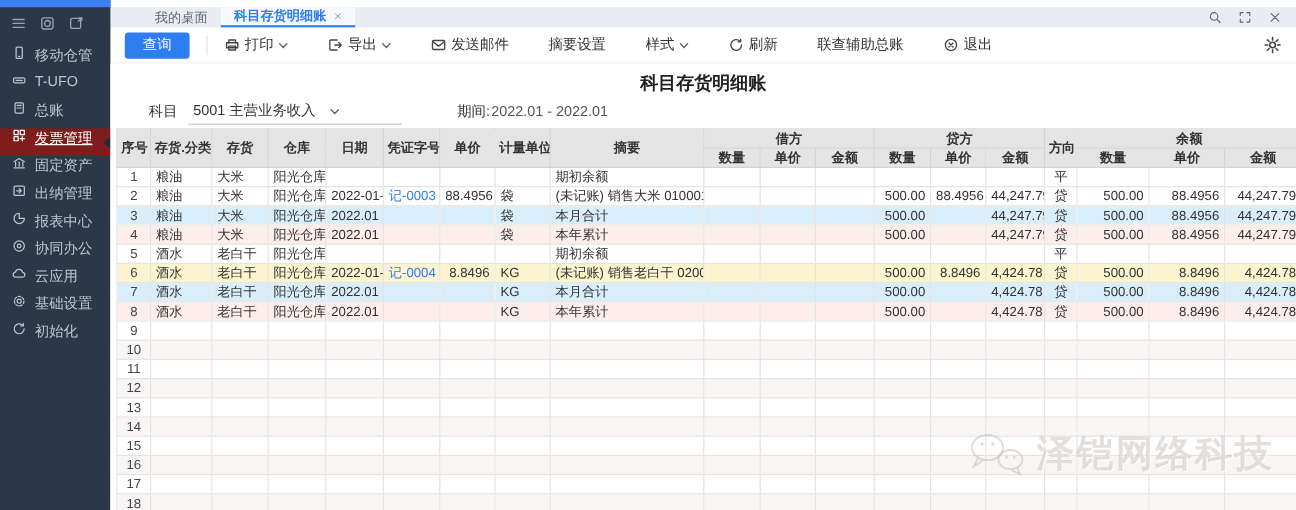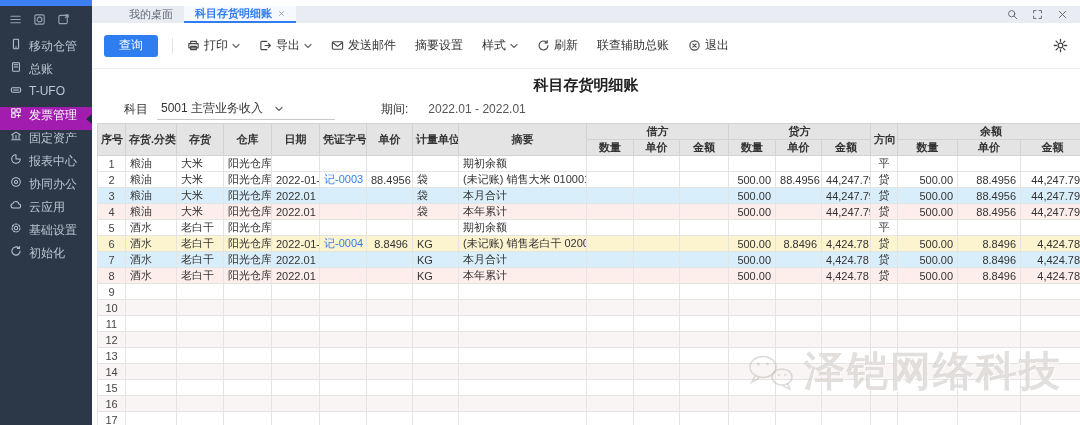--- a/index.html
+++ b/index.html
@@ -10,76 +10,76 @@
   
   .sidebar { width:92px; height:425px; background:#2c3847; flex:0 0 92px; position:relative; }
   .sb-topstrip { height:6px; background:#3d80f6; }
   .sb-header { height:26px; display:flex; align-items:center; gap:11px; padding:0 9px; color:#97a1b0; }
   .sb-header .icn svg { width:13px; height:13px; display:block; }
   .sb-menu { margin-top:6px; }
   .sb-item { position:relative; height:23px; display:flex; padding-left:10px;
     color:#bcc5d1; font-size:12px; cursor:pointer; }
   .sb-item .icn { margin-right:7px; display:inline-flex; }
   .sb-item .icn svg { width:12px; height:12px; }
-  .sb-item.active { background:#a21caf; color:#fff; }
+  .sb-item.active { background:#7f1d1d; color:#fff;text-decoration:underline; }
   .sb-item.active::after { content:""; position:absolute; right:0; top:50%; transform:translateY(-50%);
     border:5px solid transparent; border-right:6px solid #222d3c; border-left:none; }
 
   
   .main { flex:1; display:flex; flex-direction:column; min-width:0; }
   .main-topstrip { height:6px; background:#fff; }
   .tabbar { height:17px; background:#e9edf3; display:flex; align-items:stretch; padding-left:26px; }
   .tabs { display:flex; }
   .tab { display:flex; align-items:center; padding:0 11px; font-size:11px; color:#5d6674; cursor:pointer; }
   .tab.active { background:#f6f9fd; color:#2e7ef2; font-weight:bold; border-bottom:2px solid #2e7ef2; }
   .tab-close { margin-left:6px; display:inline-flex; color:#8a93a0; }
   .tab-close svg { width:7px; height:7px; }
   .win-icons { margin-left:auto; display:flex; align-items:center; gap:14px; padding-right:12px; color:#5d6674; }
   .win-icons .icn svg { width:11px; height:11px; display:block; }
 
-  .toolbar { height:46px; background:#fff; display:flex; align-items:center; padding-left:12px;
+  .toolbar { height:30px; background:#fff; display:flex; align-items:center; padding-left:12px;
     border-bottom:1px solid #f1f1f1; }
   .query-btn { background:#2e7ef2; color:#fff; border:none; border-radius:3px; font-size:12px;
     height:22px; width:54px; cursor:pointer; font-family:inherit; }
   .vdiv { width:1px; height:16px; background:#e2e2e2; margin:0 14px; }
-  .tb-group { display:flex; align-items:flex-end; gap:19px; }
+  .tb-group { display:flex; align-items:flex-end; gap:33px; }
   .tbtn { display:inline-flex; align-items:center; gap:4px; background:none; border:none; cursor:pointer;
     font-size:12px; color:#333; font-family:inherit; }
   .tbtn .icn svg { width:13px; height:13px; display:block; color:#444; }
   .chev svg { width:8px; height:6px; display:block; color:#666; }
   .gear { margin-left:auto; margin-right:12px; color:#444; cursor:pointer; display:inline-flex; }
   .gear svg { width:15px; height:15px; }
 
   .content { position:relative; flex:1; overflow:hidden; background:#fff; }
   .title { text-align:center; font-size:15px; font-weight:bold; color:#222; margin:7px 0 3px; }
   .filters { display:flex; align-items:center; height:22px; padding-left:32px; font-size:12px; color:#333; }
   .fselect { display:inline-flex; align-items:center; min-width:178px;
     border-bottom:1px solid #c9c9c9; margin-left:9px; padding:2px 4px; cursor:pointer; color:#333; }
   .fselect .chev { margin-left:12px; }
   .flabel.period { margin-left:46px; }
-  .fvalue { margin-left:20px; color:#555; }
+  .fvalue { margin-left:1px; color:#555; }
 
   
   table.grid { border-collapse:collapse; table-layout:fixed; width:987px; margin:3px 0 0 5px;
     font-size:11px; color:#333; }
   .grid th { background:#e4e4e4; border:1px solid #d3d3d3; font-weight:bold; height:15px;
     padding:0 3px; white-space:nowrap; overflow:hidden; }
   .grid td { border:1px solid #e4e4e4; height:16px; padding:0 4px; white-space:nowrap; overflow:hidden; }
   .al-l { text-align:left; } .al-r { text-align:right; } .al-c { text-align:center; }
   .c-seq { text-align:center; color:#444; }
   .vlink { color:#2e7ef2; text-decoration:none; cursor:pointer; }
   .r-month td { background:#d9eefb; }
   .r-year td { background:#fdeeec; }
   .r-selected td { background:#fcf3cf; }
   .r-zebra td { background:#faf5f5; }
 
   
   .watermark { position:absolute; right:18px; bottom:26px; display:flex; align-items:center; gap:8px;
     pointer-events:none; }
-  .watermark .wm-text { font-size:41px; font-weight:bold; color:rgba(190,185,180,0.45);
+  .watermark .wm-text { font-size:31px; font-weight:bold; color:rgba(190,185,180,0.45);
     text-shadow:1px 1px 0 rgba(255,255,255,0.9); letter-spacing:2px; }
   .watermark svg { width:52px; height:40px; }
 </style>
 </head>
 <body>
 
 <div class="app">
 
   <aside class="sidebar">
     <div class="sb-topstrip"></div>
@@ -108,54 +108,63 @@
             <svg viewBox="0 0 14 14" fill="none" stroke="currentColor" stroke-width="1.2" stroke-linecap="round" stroke-linejoin="round">
               <rect x="4" y="1.5" width="6" height="11" rx="1"></rect>
               <path d="M6.5 10.5h1"></path>
             </svg>
           </span>
           <span>移动仓管</span>
         </div>
         <div class="sb-item">
           <span class="icn">
             <svg viewBox="0 0 14 14" fill="none" stroke="currentColor" stroke-width="1.2" stroke-linecap="round" stroke-linejoin="round">
+              <rect x="1.5" y="4.5" width="11" height="5" rx="1.5"></rect>
+              <path d="M4 7h6"></path>
+            </svg>
+          </span>
+          <span>T-UFO</span>
+        </div>
+        <div class="sb-item">
+          <span class="icn">
+            <svg viewBox="0 0 14 14" fill="none" stroke="currentColor" stroke-width="1.2" stroke-linecap="round" stroke-linejoin="round">
               <rect x="3" y="2" width="8" height="10" rx="1"></rect>
               <path d="M5 4.5h4M5 7h4"></path>
             </svg>
           </span>
           <span>总账</span>
-        </div>
-        <div class="sb-item">
-          <span class="icn">
-            <svg viewBox="0 0 14 14" fill="none" stroke="currentColor" stroke-width="1.2" stroke-linecap="round" stroke-linejoin="round">
-              <rect x="1.5" y="4.5" width="11" height="5" rx="1.5"></rect>
-              <path d="M4 7h6"></path>
-            </svg>
-          </span>
-          <span>T-UFO</span>
         </div>
         <div class="sb-item active">
           <span class="icn">
             <svg viewBox="0 0 14 14" fill="none" stroke="currentColor" stroke-width="1.2" stroke-linecap="round" stroke-linejoin="round">
               <rect x="2" y="2" width="4" height="4"></rect>
               <rect x="8" y="2" width="4" height="4"></rect>
               <rect x="2" y="8" width="4" height="4"></rect>
               <path d="M10 8v4M8 10h4"></path>
             </svg>
           </span>
           <span>发票管理</span>
         </div>
         <div class="sb-item">
           <span class="icn">
             <svg viewBox="0 0 14 14" fill="none" stroke="currentColor" stroke-width="1.2" stroke-linecap="round" stroke-linejoin="round">
               <path d="M2 5.5l5-3 5 3"></path>
               <path d="M3.5 6v4M7 6v4M10.5 6v4M2 11.5h10"></path>
             </svg>
           </span>
           <span>固定资产</span>
+        </div>
+        <div class="sb-item">
+          <span class="icn">
+            <svg viewBox="0 0 14 14" fill="none" stroke="currentColor" stroke-width="1.2" stroke-linecap="round" stroke-linejoin="round">
+              <rect x="2" y="2.5" width="10" height="9" rx="1"></rect>
+              <path d="M4.5 7h4M7 5l2 2-2 2"></path>
+            </svg>
+          </span>
+          <span>出纳管理</span>
         </div>
         <div class="sb-item">
           <span class="icn">
             <svg viewBox="0 0 14 14" fill="none" stroke="currentColor" stroke-width="1.2" stroke-linecap="round" stroke-linejoin="round">
               <path d="M7 2a5 5 0 1 0 5 5H7z"></path>
             </svg>
           </span>
           <span>报表中心</span>
         </div>
         <div class="sb-item">

